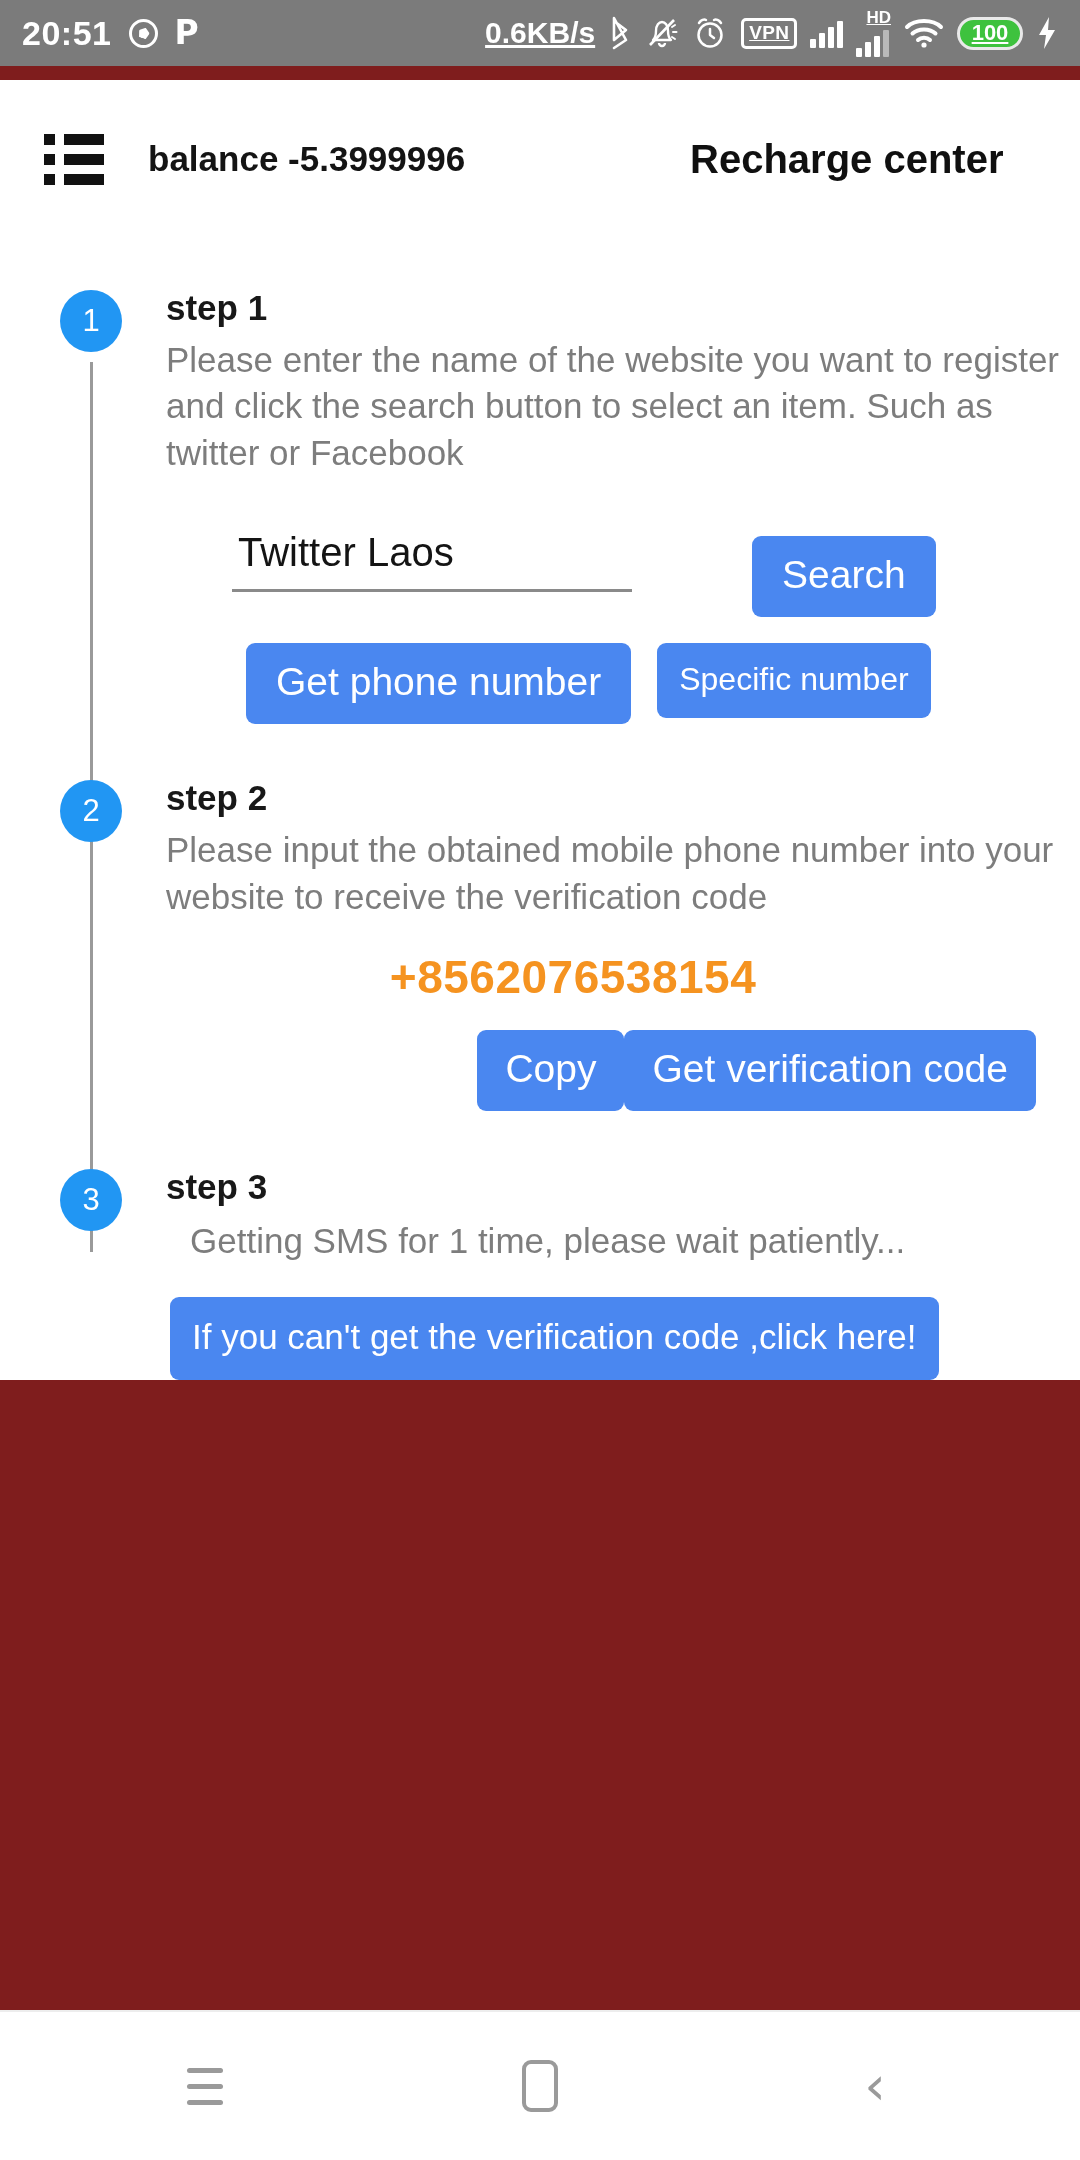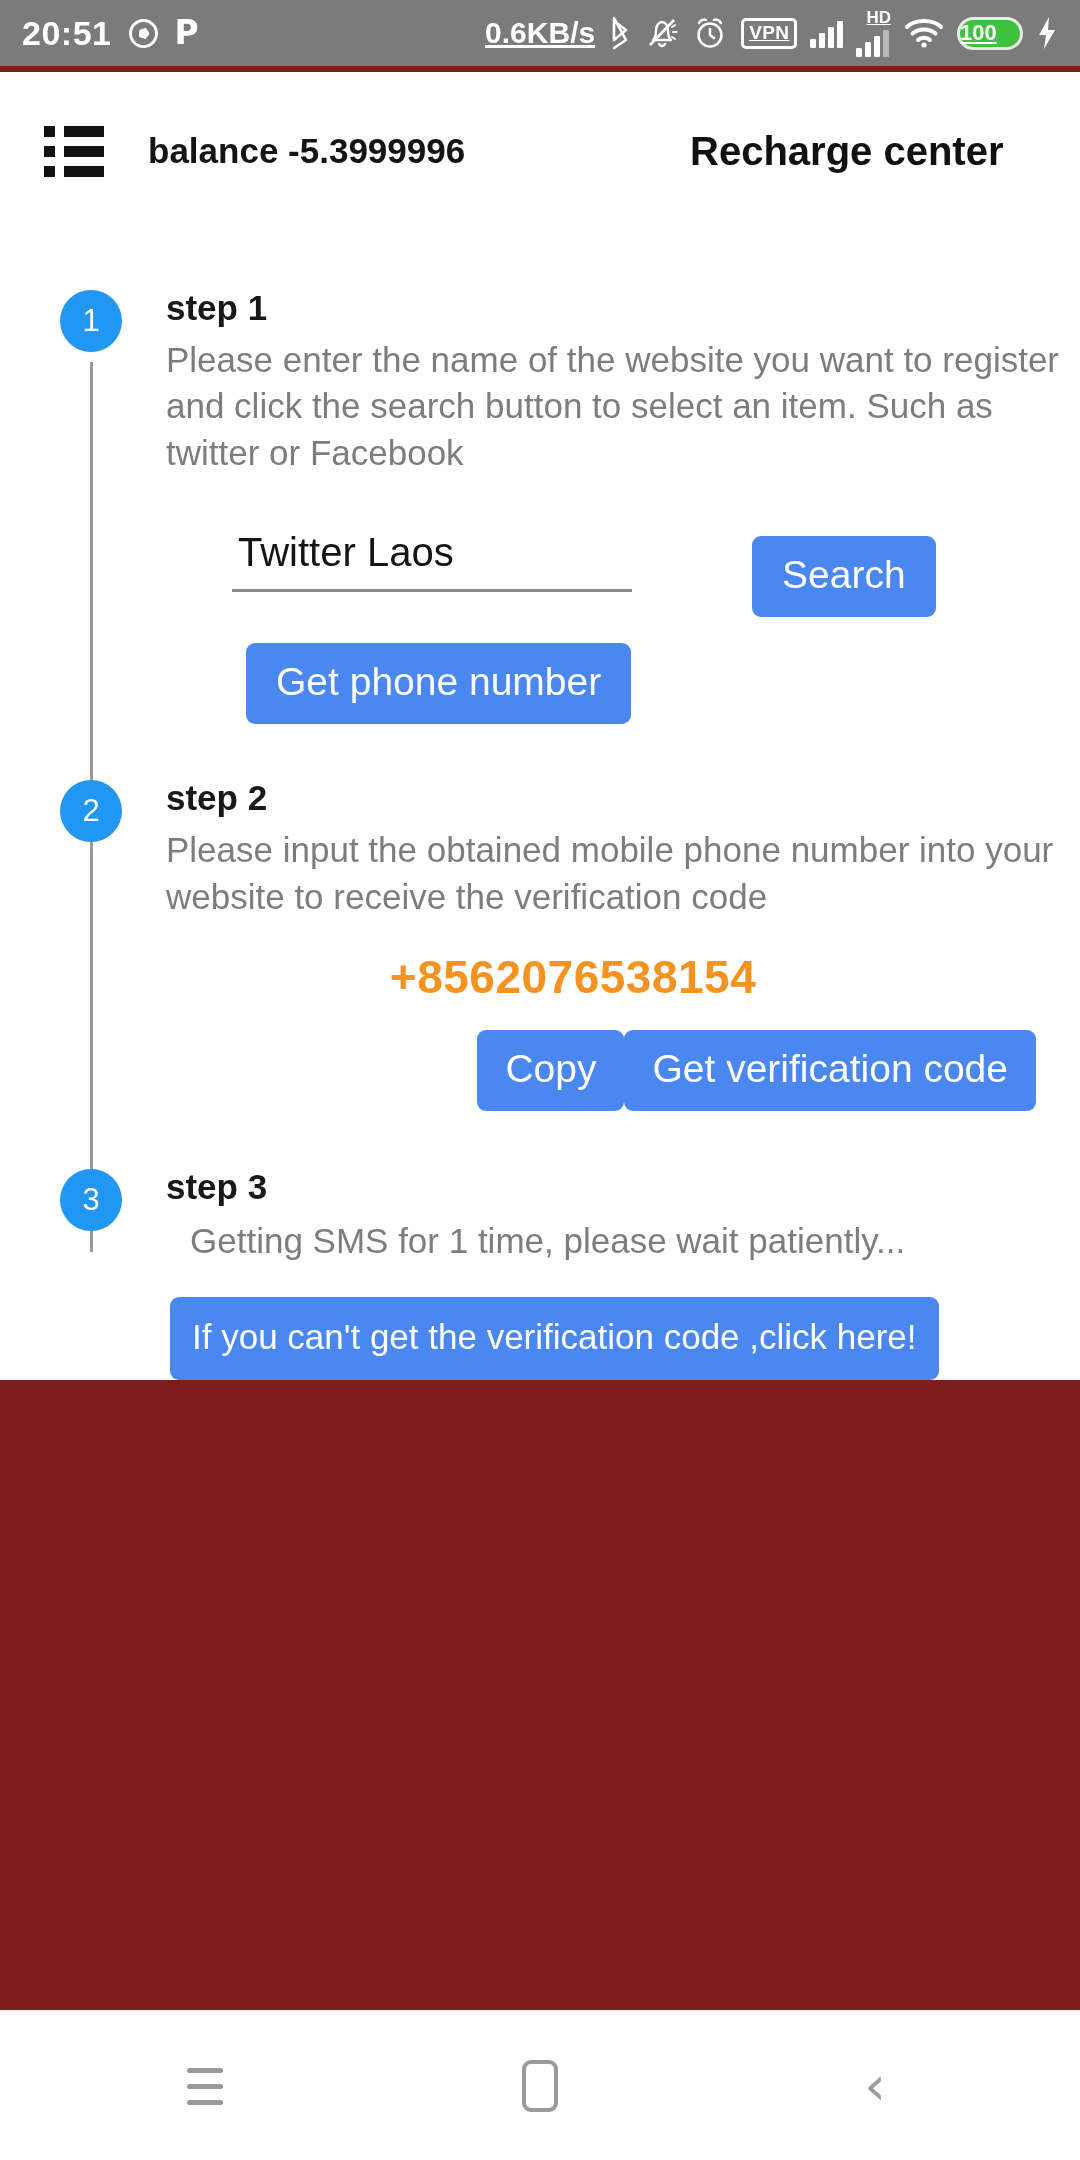--- a/index.html
+++ b/index.html
@@ -42,28 +42,28 @@
   .bars i{ display:block; width:6px; background:#fff; border-radius:1px; }
   .bars i:nth-child(1){height:9px}
   .bars i:nth-child(2){height:15px}
   .bars i:nth-child(3){height:21px}
   .bars i:nth-child(4){height:27px}
   .bars.dim i:nth-child(4){ background:#b9b9b9; }
   .hdwrap{ display:flex; flex-direction:column; align-items:flex-start; line-height:1; }
   .hdlbl{ font-size:17px; font-weight:700; margin:0 0 1px 10px; }
   .batt{
     width:66px;height:33px;border:3px solid #e9e9e9;border-radius:17px;
-    background:#3ec23e; display:flex;align-items:center;
+    background:#3ec23e; display:flex;align-items:center;justify-content:center;
     position:relative;
   }
   .batt span{ font-size:22px; font-weight:700; color:#fff; }
 
   
   .appbar{
-    position:absolute; top:72px; left:0; width:1080px; height:160px;
+    position:absolute; top:80px; left:0; width:1080px; height:160px;
     background:#ffffff; border-bottom:2px solid #ececec;
     display:flex; align-items:center; padding:0 44px;
   }
   .listicon{ width:60px; display:flex; flex-direction:column; gap:9px; }
   .listicon .row{ display:flex; align-items:center; gap:9px; }
   .listicon .dot{ width:11px;height:11px;background:#111; }
   .listicon .ln{ width:40px;height:11px;background:#111; }
   .balance{ margin-left:44px; font-size:35px; font-weight:700; color:#141414; }
   .title{ position:absolute; left:690px; font-size:40px; font-weight:700; color:#101010; }
 
@@ -235,20 +235,21 @@
       <div class="step-title">step 1</div>
       <div class="step-desc">Please enter the name of the website you want to register and click the search button to select an item. Such as twitter or Facebook</div>
 
       <div class="search-row">
         <input class="search-input" type="text" value="Twitter Laos" style="">
         <button class="btn btn-search">Search</button>
       </div>
 
       <div class="btn-row2">
         <button class="btn btn-getphone">Get phone number</button>
+        <button class="btn btn-specific">Specific number</button>
       </div>
     </div>
 
     <div class="step" id="step2">
       <div class="badge">2</div>
       <div class="connector"></div>
       <div class="step-title">step 2</div>
       <div class="step-desc">Please input the obtained mobile phone number into your website to receive the verification code</div>
       <div class="phone-number">+8562076538154</div>
       <div class="btn-row3">

